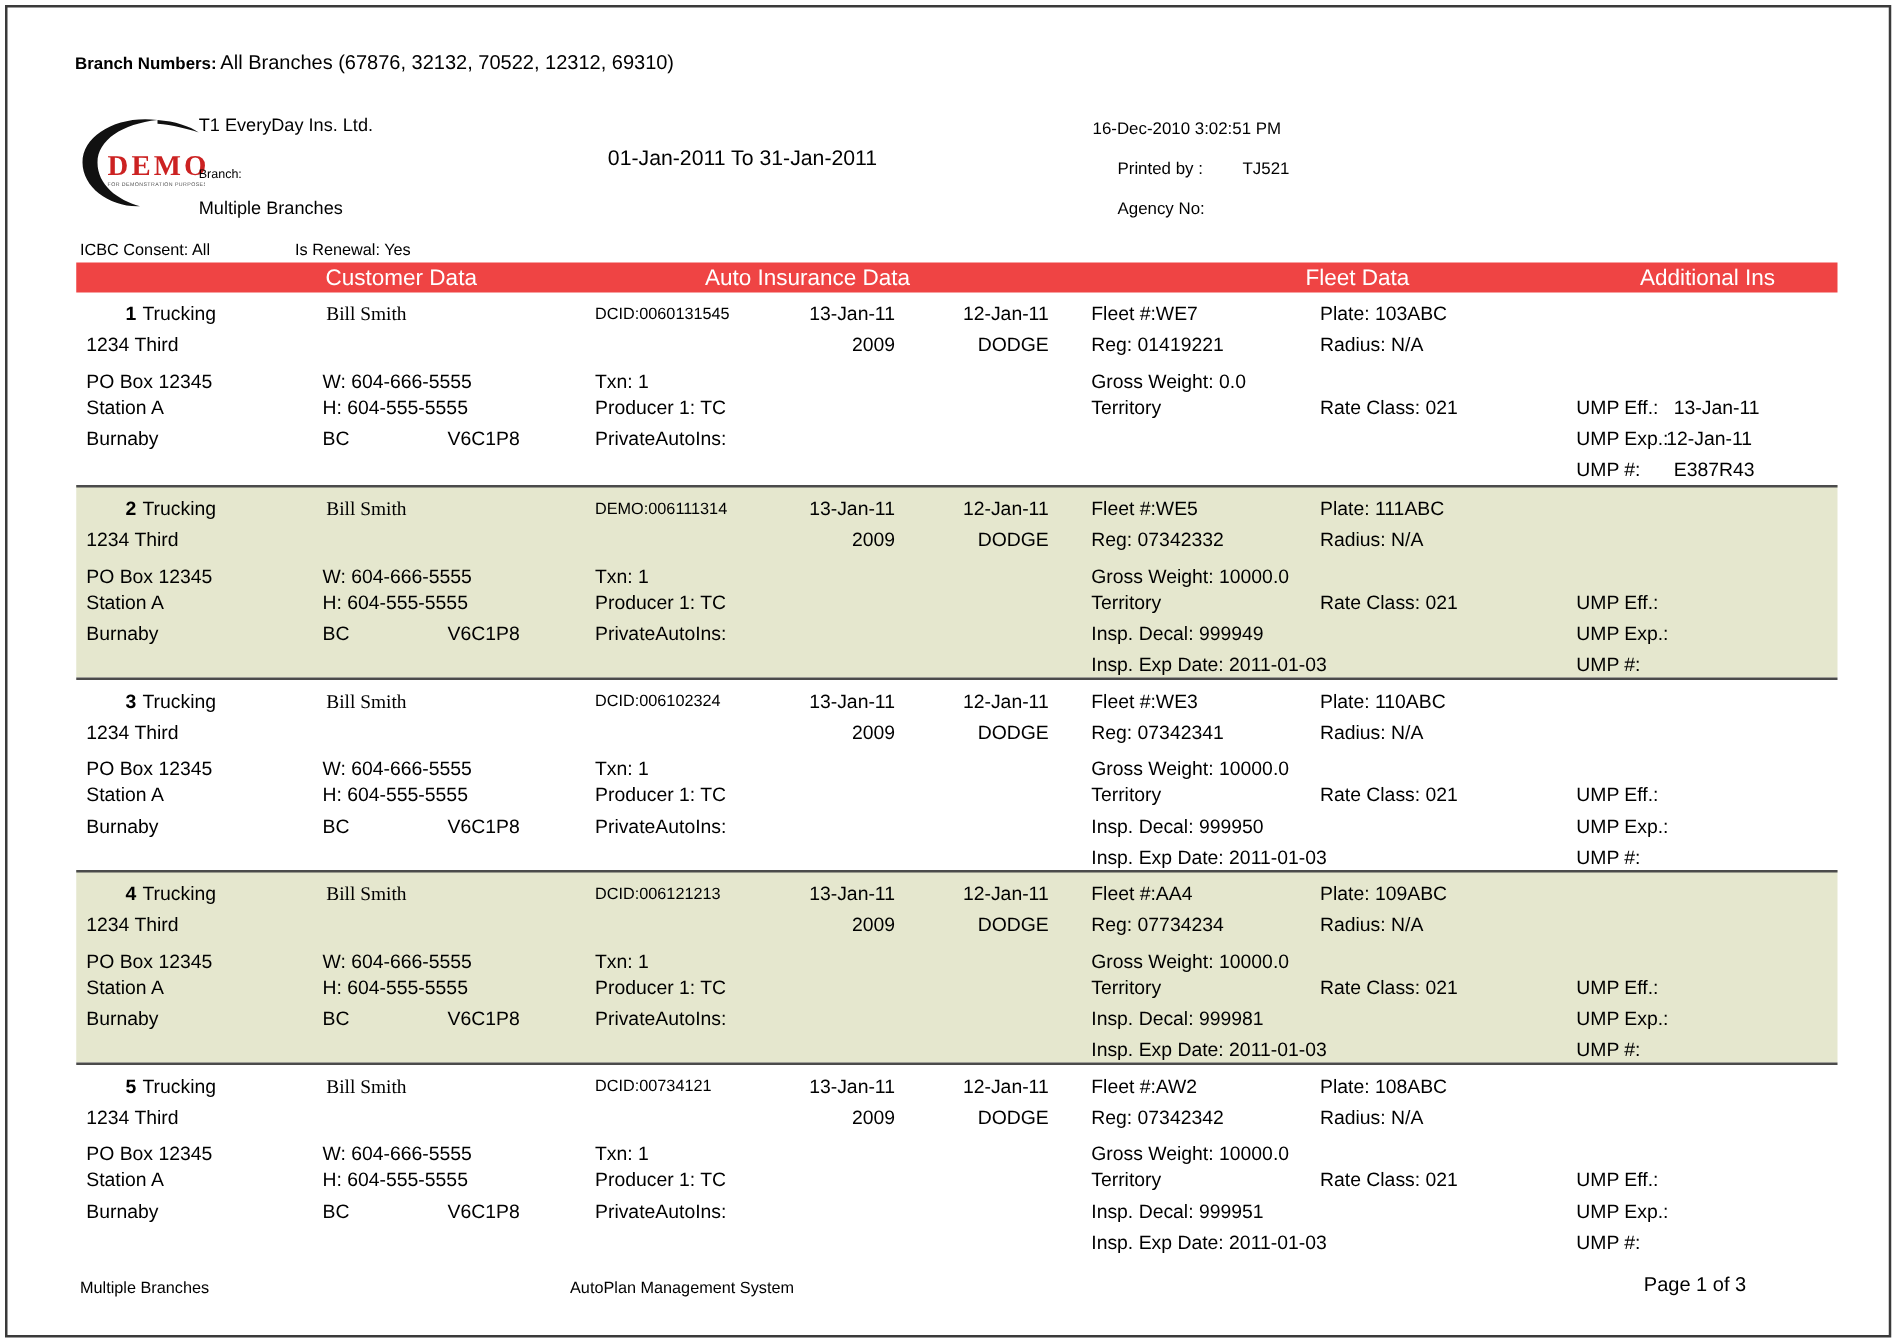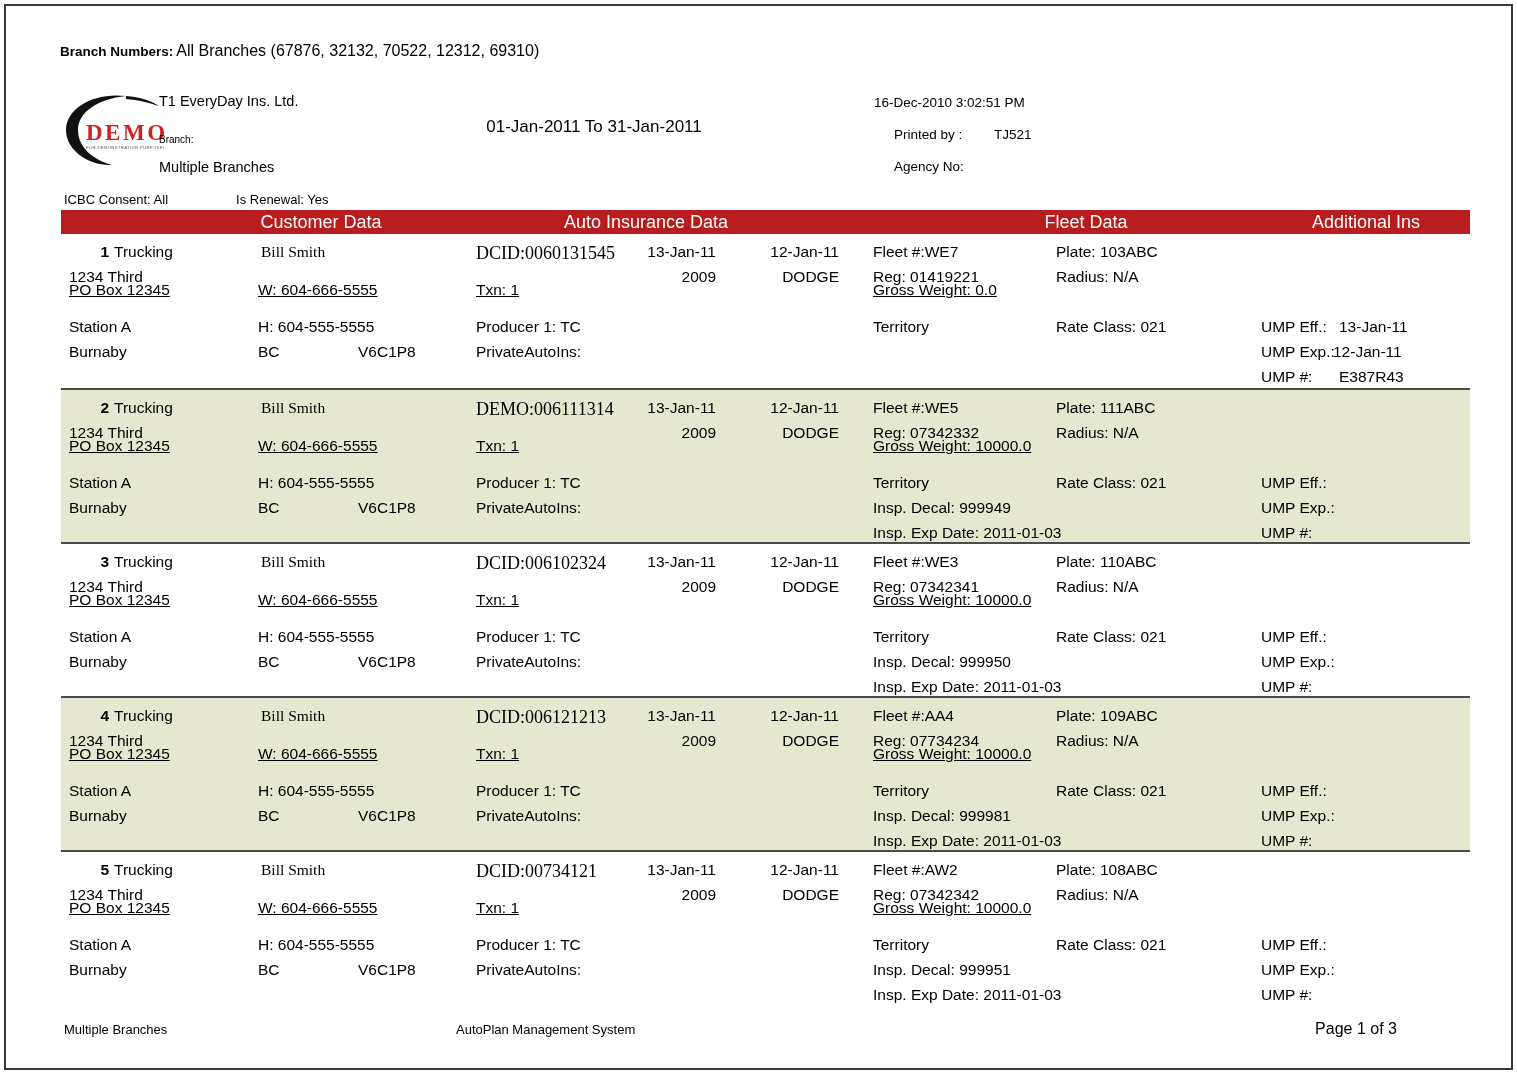--- a/index.html
+++ b/index.html
@@ -140,21 +140,21 @@
   }
   .filters .f2 { margin-left: 68px; }
 
   
   .section-bar {
     position: absolute;
     left: 55px;
     top: 204px;
     width: 1409px;
     height: 24px;
-    background: #b91c1c;
+    background: #ef4444;
   }
   .section-bar .sec {
     position: absolute;
     top: 2px;
     color: #ffffff;
     font-size: 18px;
     text-align: center;
     white-space: nowrap;
   }
   .sec-customer { left: 95px;  width: 330px; }
@@ -180,27 +180,27 @@
     position: relative;
     width: 100%;
     height: 100%;
   }
   .t {
     position: absolute;
     font-size: 15.5px;
     white-space: nowrap;
     line-height: 1;
   }
-  .t.sm { font-size: 18px; font-family: Liberation Serif, serif; }
+  .t.sm { font-size: 13px; }
   .t.b  { font-weight: bold; }
 
   
   .L1 { top: 10px; }
   .L2 { top: 35px; }
-  .L3 { top: 48px; text-decoration: underline; }
+  .L3 { top: 64px; }
   .L4 { top: 85px; }
   .L5 { top: 110px; }
   .L6 { top: 135px; }
 
   
   .cNum   { left: 0px;   width: 48px; text-align: right; }
   .cBiz   { left: 53px; }
   .cAddr  { left: 8px; }
   .cName  { left: 200px; font-family: Liberation Serif, serif; }
   .cPhone { left: 197px; }

